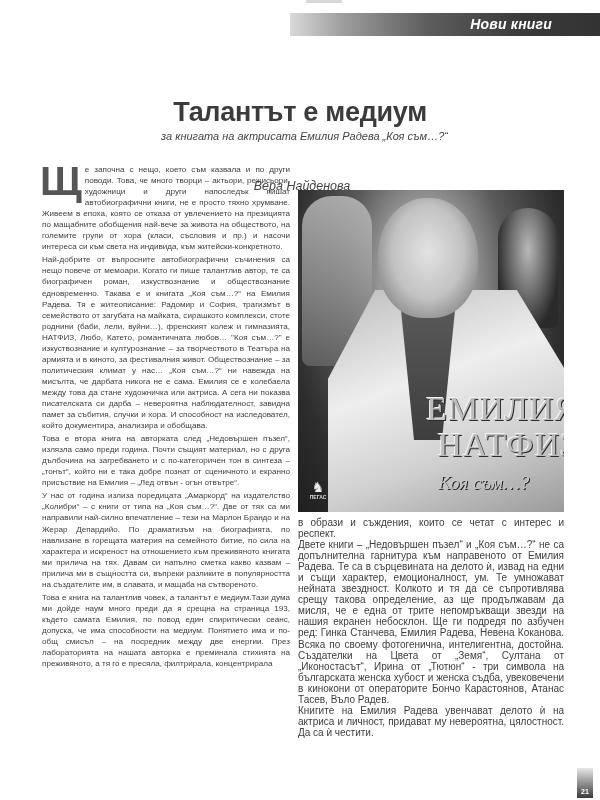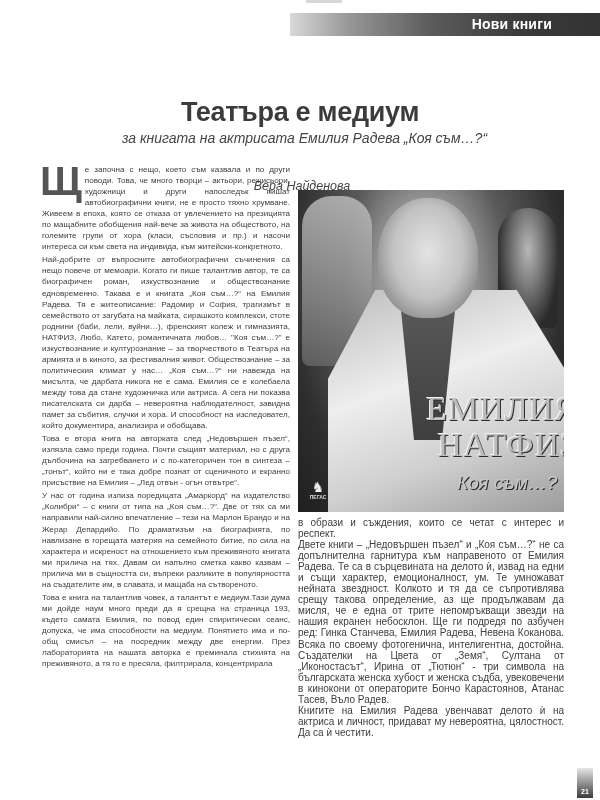--- a/index.html
+++ b/index.html
@@ -4,33 +4,34 @@
 <style>
   * { margin: 0; padding: 0; box-sizing: border-box; }
   html, body { width: 600px; height: 800px; background: #ffffff; overflow: hidden; }
   body { position: relative; font-family: "Liberation Sans", sans-serif; color: #2a2a2a; }
 
   .tab-stub { position: absolute; left: 306px; top: 0; width: 36px; height: 3px; background: #d8d8d8; }
 
   .section-header {
     position: absolute; left: 290px; top: 13px; width: 310px; height: 23px;
     background: linear-gradient(to right, #d9d9d9 0%, #9a9a9a 18%, #5c5c5c 45%, #3a3a3a 75%, #333 100%);
+    font-style: italic;
   }
   .section-header span {
     position: absolute; right: 48px; top: 3px;
     color: #ffffff; font-weight: bold; font-size: 14px; letter-spacing: 0.2px;
   }
 
   .title {
     position: absolute; left: 0; top: 97px; width: 600px; text-align: center;
     font-size: 27px; font-weight: bold; color: #3b3b3b; letter-spacing: -0.3px;
   }
   .subtitle {
     position: absolute; left: 0; top: 130px; width: 600px; text-align: center;
-    font-size: 14px; font-style: italic; color: #444; padding-left: 9px;
+    font-size: 11px; font-style: italic; color: #444; padding-left: 9px;
   }
   .author {
     position: absolute; left: 0; top: 146px; width: 600px; text-align: center;
     font-size: 12.5px; font-style: italic; color: #444; padding-left: 4px; margin-top: 33px;
   }
 
   .col-left {
     position: absolute; left: 40px; top: 162px; width: 252px;
     font-size: 8.1px; line-height: 11.05px; color: #3d3d3d; text-align: justify;
   }
@@ -58,22 +59,22 @@
     background: linear-gradient(to bottom, #5a5a5a, #3e3e3e); clip-path: polygon(10% 0, 90% 0, 70% 100%, 30% 100%); }
   .cover .name1, .cover .name2 {
     position: absolute; left: 0; width: 266px; text-align: right;
     font-family: "Liberation Serif", serif; font-size: 34px; letter-spacing: 1px;
     color: #bcbcbc; text-shadow: 1px 1px 0 #2b2b2b, -1px -1px 0 #f2f2f2;
   }
   .cover .name1 { top: 200px; left: 14px; }
   .cover .name2 { top: 236px; left: 14px; }
   .cover .subt {
     position: absolute; left: 140px; top: 282px;
-    font-family: Liberation Sans, sans-serif; font-style: italic; font-size: 19px;
-    color: #c8c8c8; text-shadow: 1px 1px 0 #222; margin-left: 19px;
+    font-family: Liberation Serif, serif; font-style: italic; font-size: 19px;
+    color: #c8c8c8; text-shadow: 1px 1px 0 #222;
   }
   .cover .publisher { position: absolute; left: 6px; top: 290px; width: 28px; text-align: center; }
   .cover .publisher .mark { display: block; font-size: 14px; color: #eee; line-height: 14px; }
   .cover .publisher .pub-name { display: block; font-size: 5px; color: #ddd; font-weight: bold; }
 
   .col-right {
     position: absolute; left: 298px; top: 517px; width: 266px;
     font-size: 10px; line-height: 11.05px; color: #3d3d3d; text-align: justify;
   }
   .col-right p { margin: 0; }
@@ -87,21 +88,21 @@
 </style>
 </head>
 <body>
 
 <div class="tab-stub"></div>
 
 <div class="section-header">
   <span>Нови книги</span>
 </div>
 
-<h1 class="title">Театъра е медиум</h1>
+<h1 class="title">Талантът е медиум</h1>
 <div class="subtitle">за книгата на актрисата Емилия Радева „Коя съм…?“</div>
 <div class="author">Вера Найденова</div>
 
 <div class="col-left">
   <span class="dropcap">Щ</span>
   <p>е започна с нещо, което съм казвала и по други поводи. Това, че много творци – актьори, режисьори, художници и други напоследък пишат автобиографични книги, не е просто тяхно хрумване. Живеем в епоха, която се отказа от увлечението на презицията по мащабните обобщения най-вече за живота на обществото, на големите групи от хора (класи, съсловия и пр.) и насочи интереса си към света на индивида, към житейски-конкретното.</p>
   <p>Най-добрите от въпросните автобиографични съчинения са нещо повече от мемоари. Когато ги пише талантлив автор, те са биографичен роман, изкуствознание и обществознание едновременно. Такава е и книгата „Коя съм…?“ на Емилия Радева. Тя е житеописание: Радомир и София, трагизмът в семейството от загубата на майката, сирашкото комплекси, стоте роднини (баби, лели, вуйни…), френският колеж и гимназията, НАТФИЗ, Любо, Катето, романтичната любов… "Коя съм…?" е изкуствознание и културознание – за творчеството в Театъра на армията и в киното, за фестивалния живот. Обществознание – за политическия климат у нас… „Коя съм…?“ ни навежда на мисълта, че дарбата никога не е сама. Емилия се е колебаела между това да стане художничка или актриса. А сега ни показва писателската си дарба – невероятна наблюдателност, завидна памет за събития, случки и хора. И способност на изследовател, който документира, анализира и обобщава.</p>
   <p>Това е втора книга на авторката след „Недовършен пъзел“, излязла само преди година. Почти същият материал, но с друга дълбочина на загребването и с по-категоричен тон в синтеза – „тонът“, който ни е така добре познат от сценичното и екранно присъствие на Емилия – „Лед отвън - огън отвътре“.</p>
   <p>У нас от година излиза поредицата „Амаркорд“ на издателство „Колибри“ – с книги от типа на „Коя съм…?“. Две от тях са ми направили най-силно впечатление – тези на Марлон Брандо и на Жерар Депардийо. По драматизъм на биографията, по навлизане в горещата материя на семейното битие, по сила на характера и искреност на отношението към преживяното книгата ми прилича на тях. Давам си напълно сметка какво казвам – прилича ми в същността си, въпреки разликите в популярността на създателите им, в славата, и мащаба на сътвореното.</p>
   <p>Това е книга на талантлив човек, а талантът е медиум.Тази дума ми дойде наум много преди да я срещна на страница 193, където самата Емилия, по повод един спиритически сеанс, допуска, че има способности на медиум. Понятието има и по-общ смисъл – на посредник между две енергии. През лабораторията на нашата авторка е преминала стихията на преживяното, а тя го е пресяла, филтрирала, концентрирала</p>

